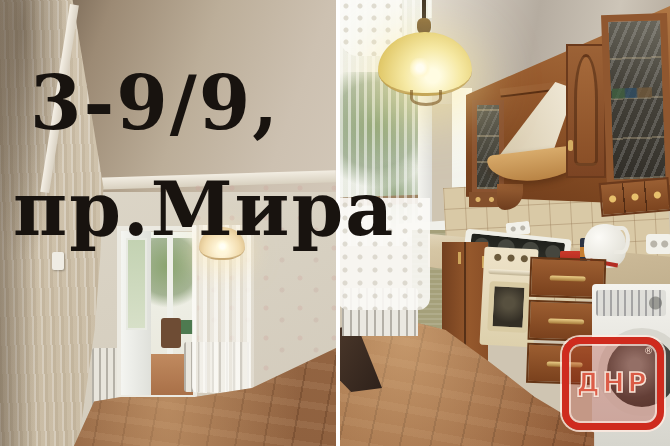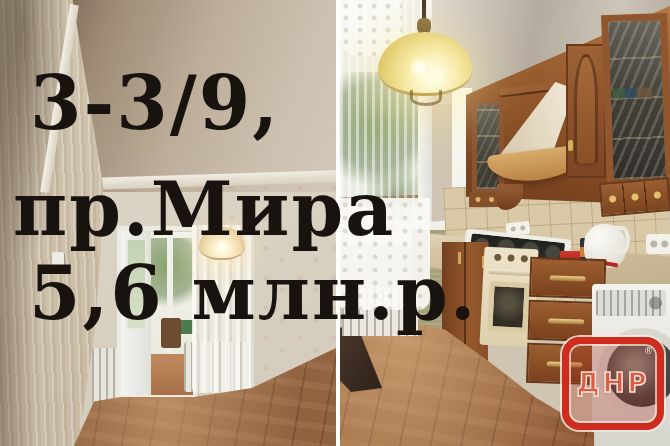--- a/index.html
+++ b/index.html
@@ -307,22 +307,21 @@
     <div class="rp-sill-dark"></div>
     <div class="rp-lace-radiator"></div>
     <div class="rp-lace"></div>
     <div class="rp-lamp-cord"></div>
     <div class="rp-lamp-cap"></div>
     <div class="rp-lamp-shade"></div>
     <div class="rp-lamp-bulb"></div>
     <div class="rp-lamp-loop"></div>
   </div>
 
-  <div class="overlay-line ol1">3-3/9,</div>
+  <div class="overlay-line ol1">3-9/9,</div>
   <div class="overlay-line ol2">пр.Мира</div>
-  <div class="overlay-line ol3">5,6 млн.р.</div>
 
   <div class="logo">
     <span class="logo-line">ДНР</span>
     <span class="logo-reg">®</span>
   </div>
 
 </div>
 
 </body></html>

